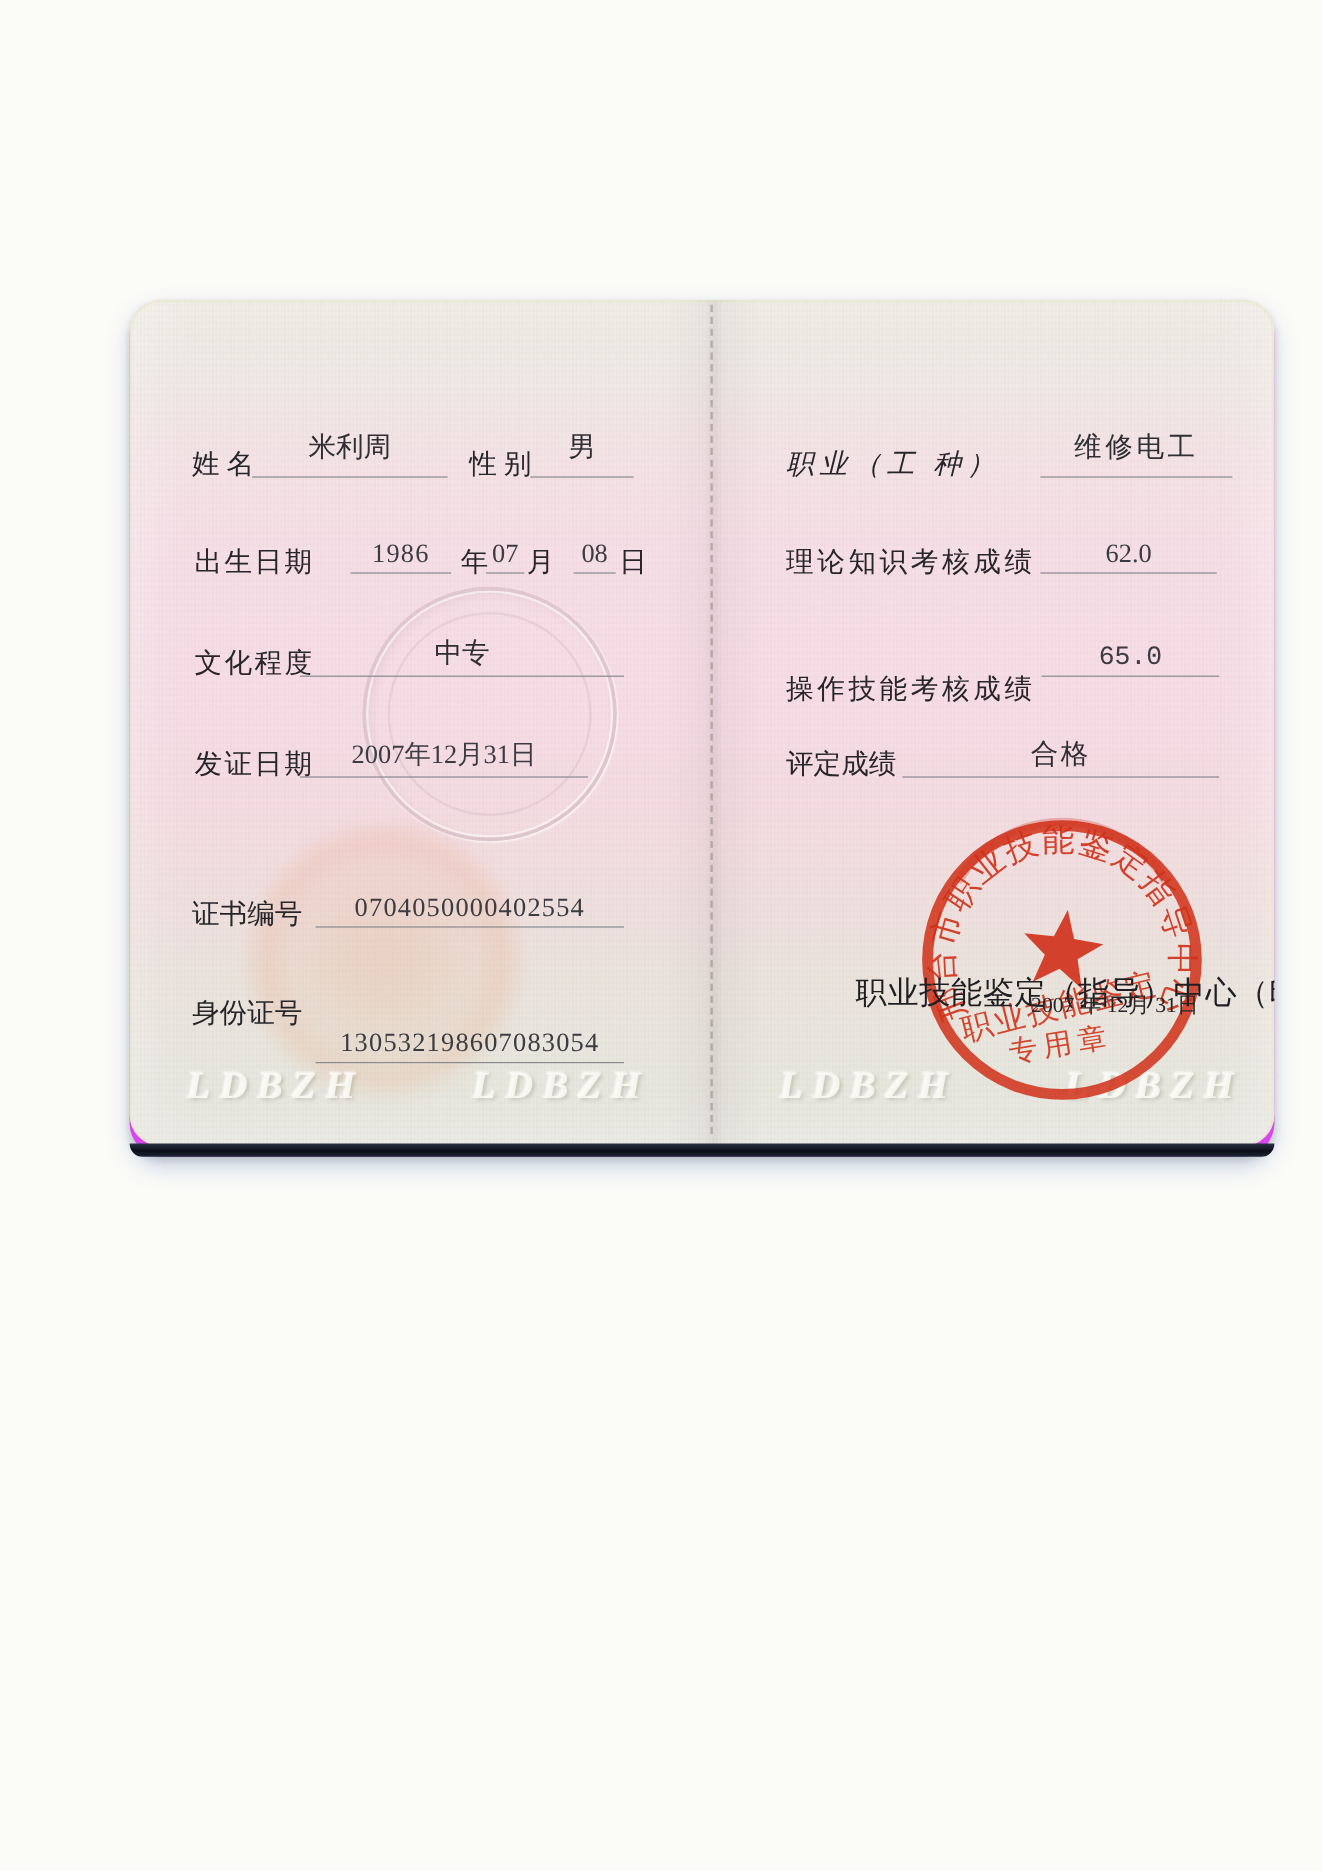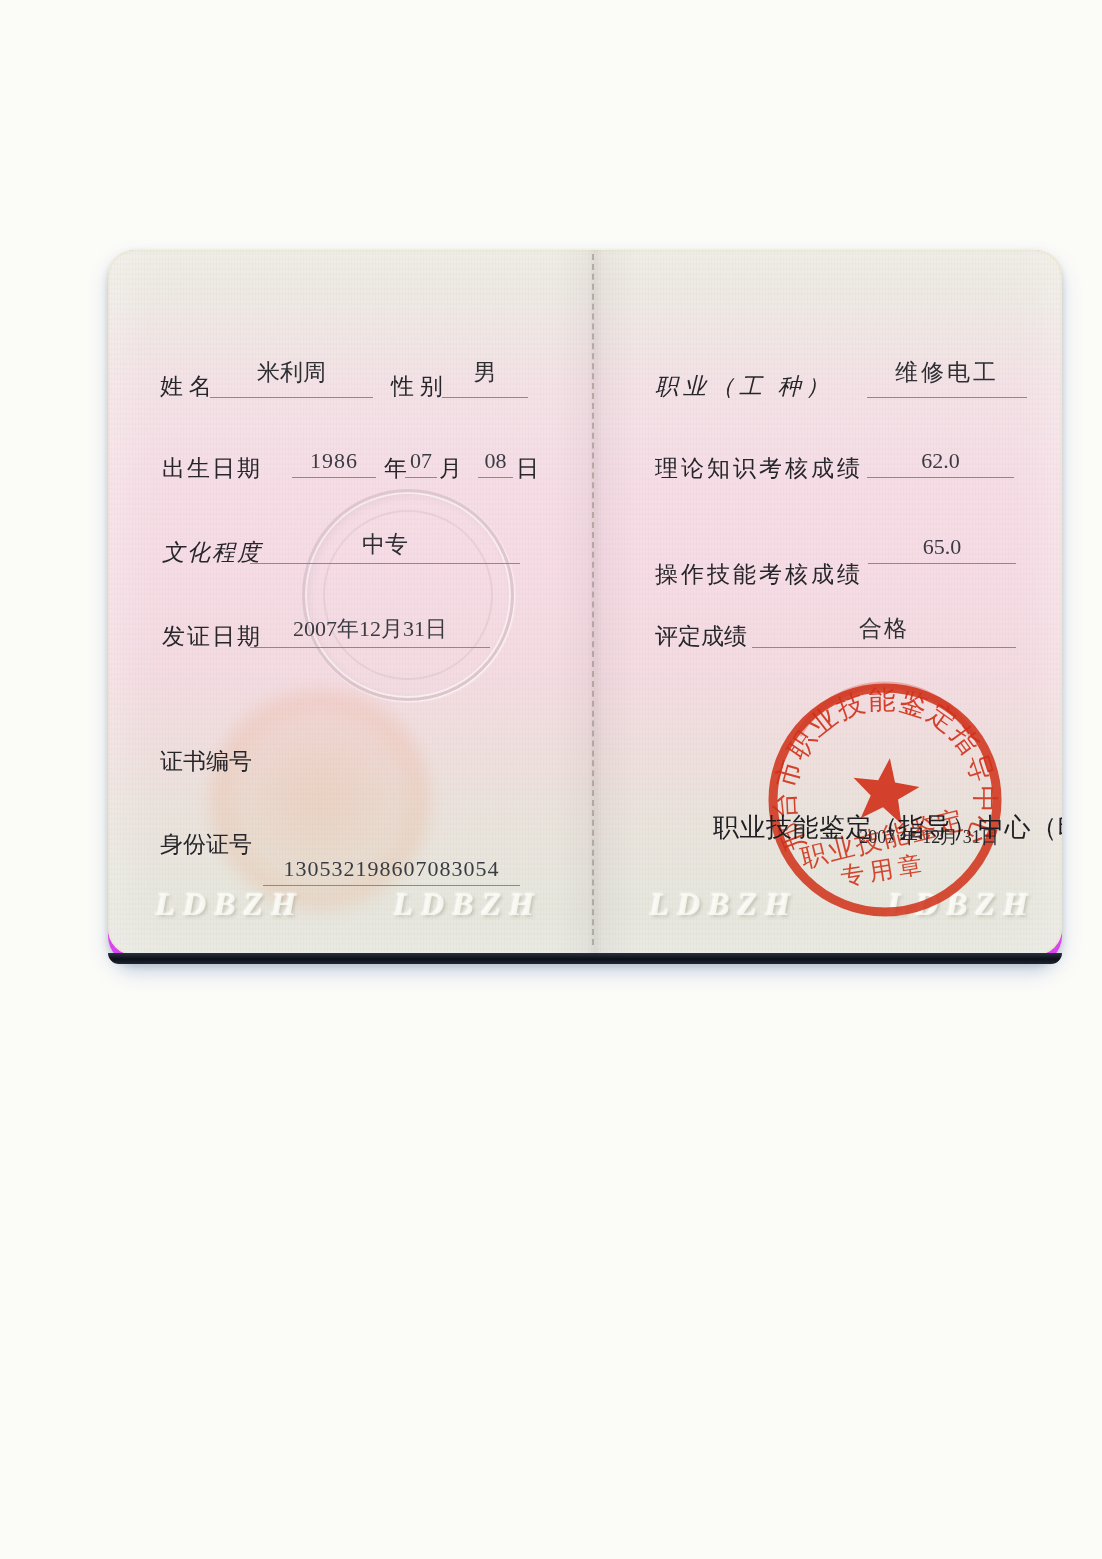--- a/index.html
+++ b/index.html
@@ -74,49 +74,52 @@
       <span class="lbl" style="left:276px;top:203px;">年</span>
       <div class="slot" style="left:297px;top:190px;width:32px;height:37px;">
         <span class="val">07</span>
       </div>
       <span class="lbl" style="left:331px;top:203px;">月</span>
       <div class="slot" style="left:370px;top:190px;width:35px;height:37px;">
         <span class="val">08</span>
       </div>
       <span class="lbl" style="left:408px;top:203px;">日</span>
 
-      <span class="lbl ls2" style="left:54px;top:287px;font-style:italic;">文化程度</span>
+      <span class="lbl ls2" style="left:54px;top:287px;">文化程度</span>
       <div class="slot" style="left:142px;top:276px;width:270px;height:37px;">
         <span class="val cjk">中专</span>
       </div>
 
       <span class="lbl ls2" style="left:54px;top:371px;">发证日期</span>
       <div class="slot" style="left:142px;top:360px;width:240px;height:37px;">
         <span class="val">2007年12月31日</span>
       </div>
 
       <span class="lbl" style="left:52px;top:496px;">证书编号</span>
+      <div class="slot" style="left:155px;top:485px;width:257px;height:37px;">
+        <span class="val num">0704050000402554</span>
+      </div>
 
       <span class="lbl" style="left:52px;top:579px;">身份证号</span>
       <div class="slot" style="left:155px;top:567px;width:257px;height:37px;margin-top:31px;">
         <span class="val num">130532198607083054</span>
       </div>
 
       <span class="lbl ls5" style="left:547px;top:121px;">职业（工 种）</span>
       <div class="slot" style="left:759px;top:108px;width:160px;height:39px;">
         <span class="val cjk hi ls3">维修电工</span>
       </div>
 
       <span class="lbl ls3" style="left:547px;top:203px;">理论知识考核成绩</span>
       <div class="slot" style="left:759px;top:190px;width:147px;height:37px;">
         <span class="val">62.0</span>
       </div>
 
       <span class="lbl ls3" style="left:547px;top:287px;margin-top:22px;">操作技能考核成绩</span>
-      <div class="slot" style="left:760px;top:276px;width:148px;height:37px;">
+      <div class="slot" style="left:760px;top:276px;width:148px;height:37px;font-family:Liberation Mono, monospace;">
         <span class="val">65.0</span>
       </div>
 
       <span class="lbl" style="left:547px;top:371px;">评定成绩</span>
       <div class="slot" style="left:644px;top:360px;width:264px;height:37px;">
         <span class="val cjk ls2">合格</span>
       </div>
 
       <span class="issuer">职业技能鉴定（指导）中心（印）</span>
       <span class="stampdate">2007 年 12月 31日</span>

